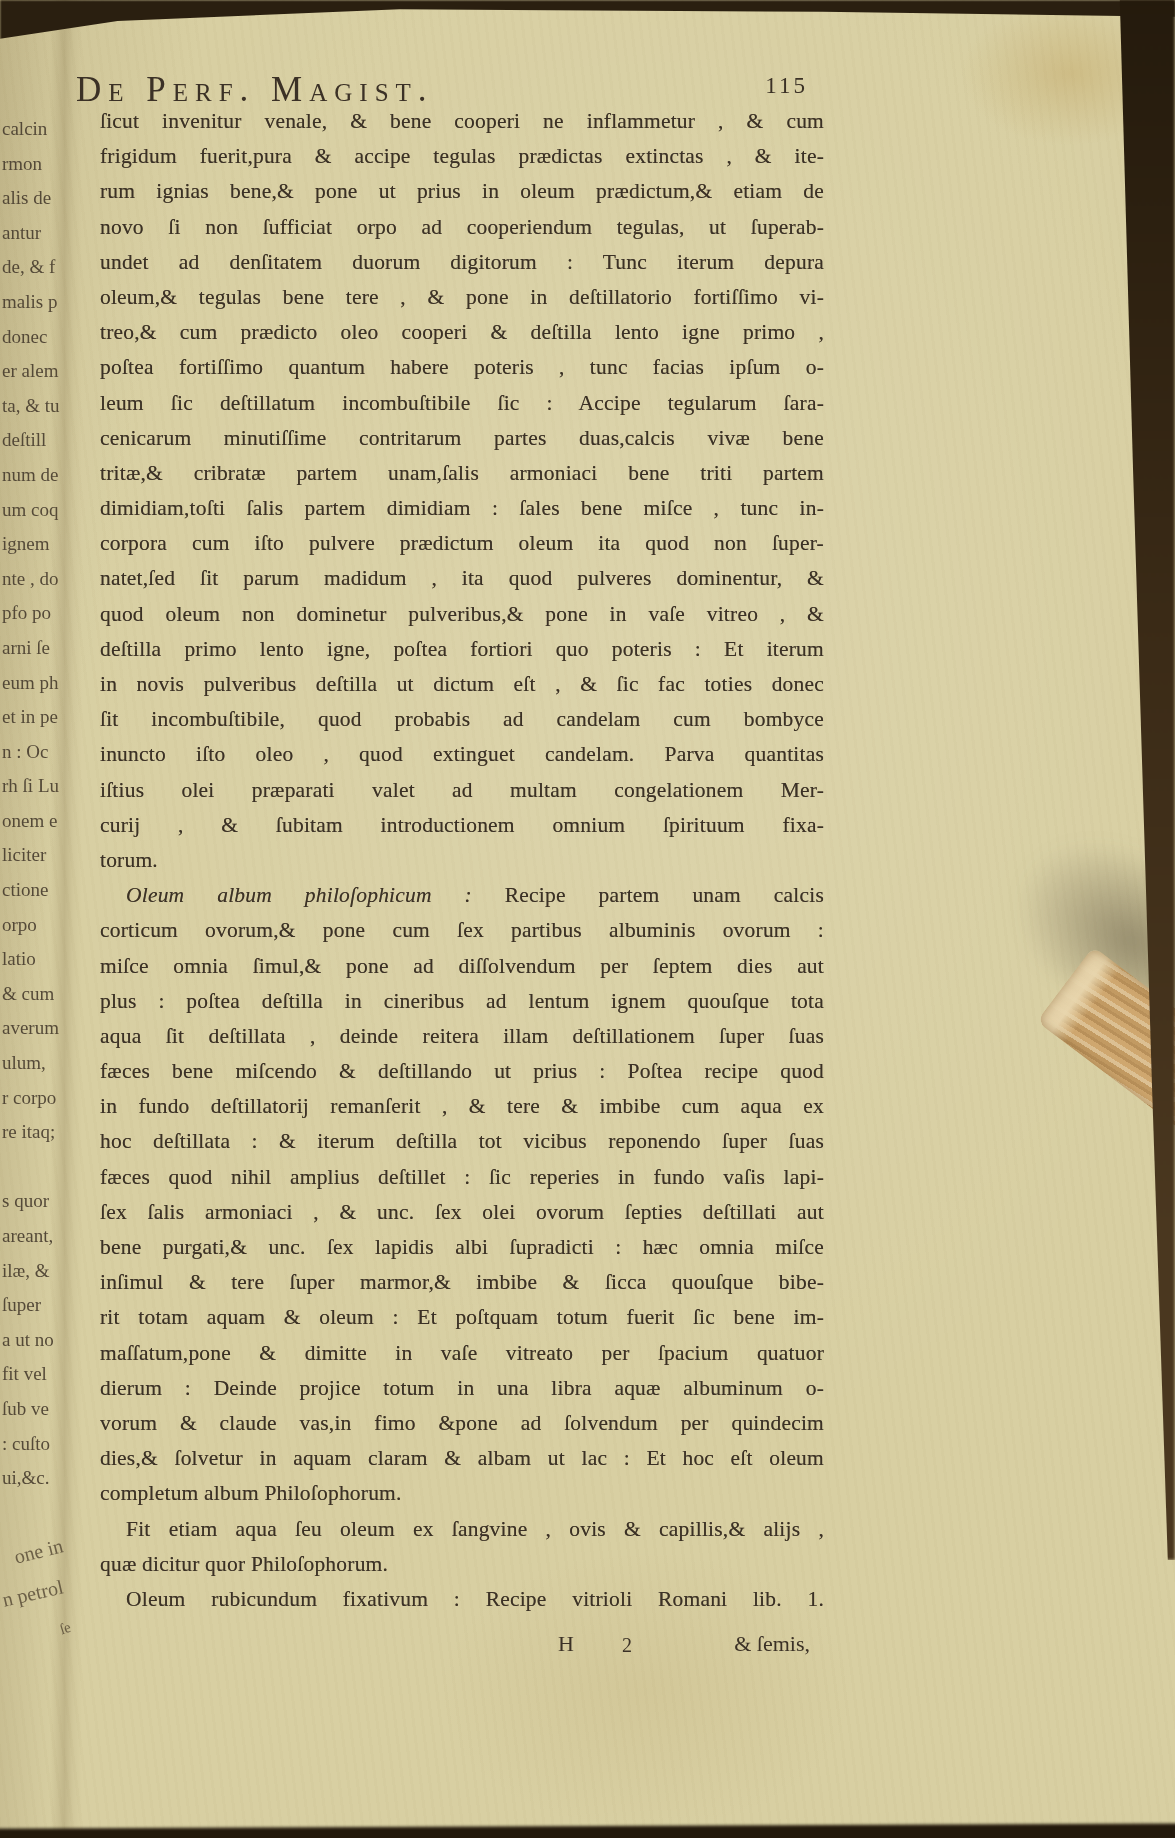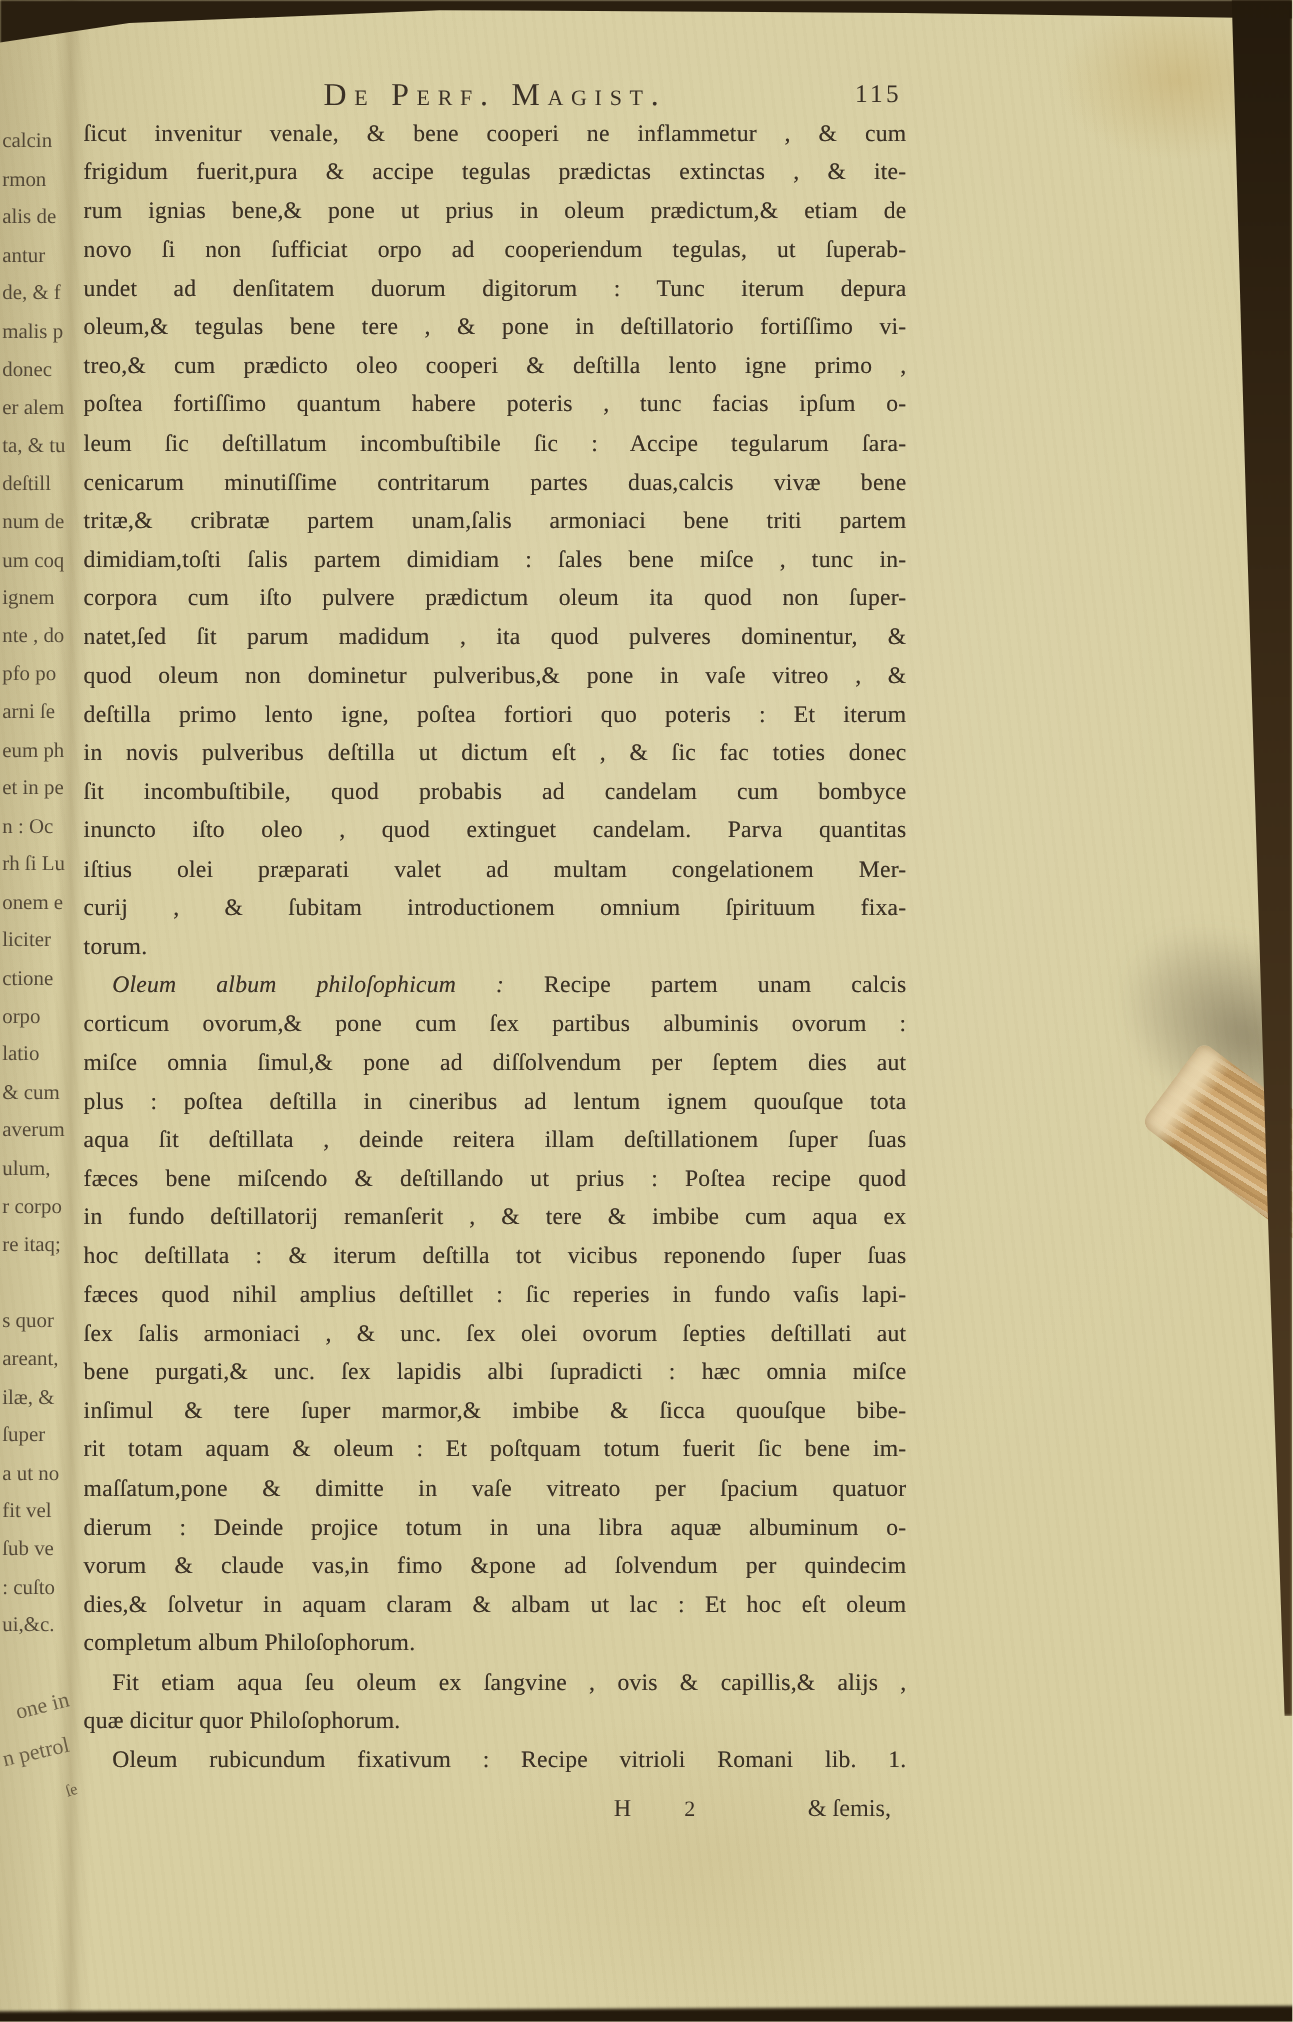--- a/index.html
+++ b/index.html
@@ -30,27 +30,27 @@
     clip-path:polygon(100% 0,100% 100%,88% 100%,62% 70%,30% 30%,8% 0);filter:blur(1.5px);}
   .edge-bottom{position:absolute;bottom:-5px;left:-6px;width:103%;height:17px;background:#241a0c;
     transform:rotate(-0.25deg);filter:blur(1.5px);}
   
   .margin-frags{position:absolute;left:0;top:112px;width:62px;overflow:hidden;
     font-size:19px;line-height:34.6px;color:var(--ink_faint);opacity:.92;}
   .frag{height:34.6px;white-space:nowrap;padding-left:2px;}
   
   .textcol{position:absolute;left:76px;top:0;width:748px;color:var(--ink);}
   .header{position:relative;margin-top:70px;height:34px;}
-  .title{position:absolute;left:0;right:0;text-align:center;font-variant:small-caps;
-    letter-spacing:7px;font-size:29px;}
-  .pagenum{position:absolute;right:4px;top:3px;font-size:23px;letter-spacing:3px;}
+  .title{position:absolute;left:0;right:0;text-align:left;font-variant:small-caps;
+    letter-spacing:7px;font-size:35px;}
+  .pagenum{position:absolute;right:16px;top:3px;font-size:23px;letter-spacing:3px;}
   .bodytext{margin-top:0;font-size:21.5px;line-height:35.2px;letter-spacing:0.2px;
     text-shadow:0 0 0.4px rgba(60,48,30,0.55);}
   .line{height:35.2px;text-align:justify;text-align-last:justify;white-space:nowrap;}
-  .line .lead{}
+  .line .lead{margin-left:24px;}
   .indent{padding-left:26px;}
   .end{text-align-last:left;}
   .sigrow{position:relative;margin-top:14px;height:36px;font-size:22px;}
   .sig-h{position:absolute;left:482px;}
   .sig-n{position:absolute;left:546px;font-size:20px;top:3px;}
   .catch{position:absolute;right:14px;}
   
   .hand{position:absolute;color:rgba(80,66,48,0.78);font-size:20px;}
   .hand1{left:14px;top:1540px;transform:rotate(-14deg);}
   .hand2{left:2px;top:1582px;transform:rotate(-13deg);}

